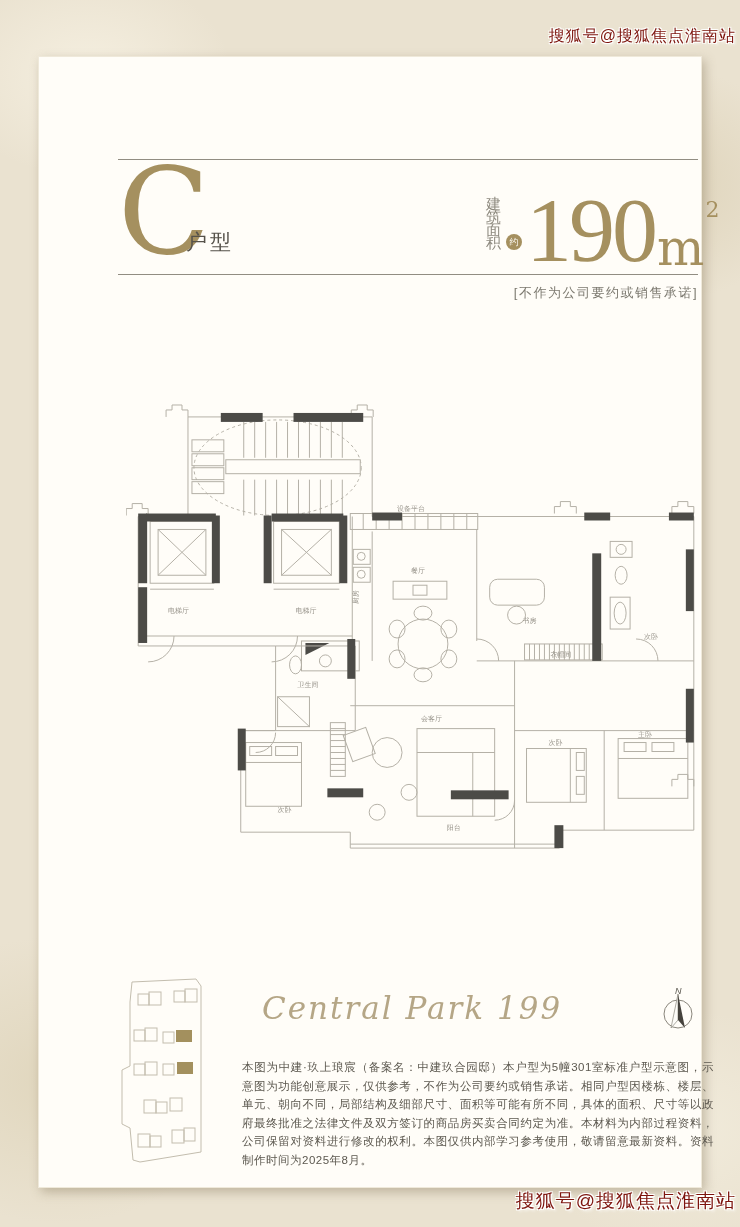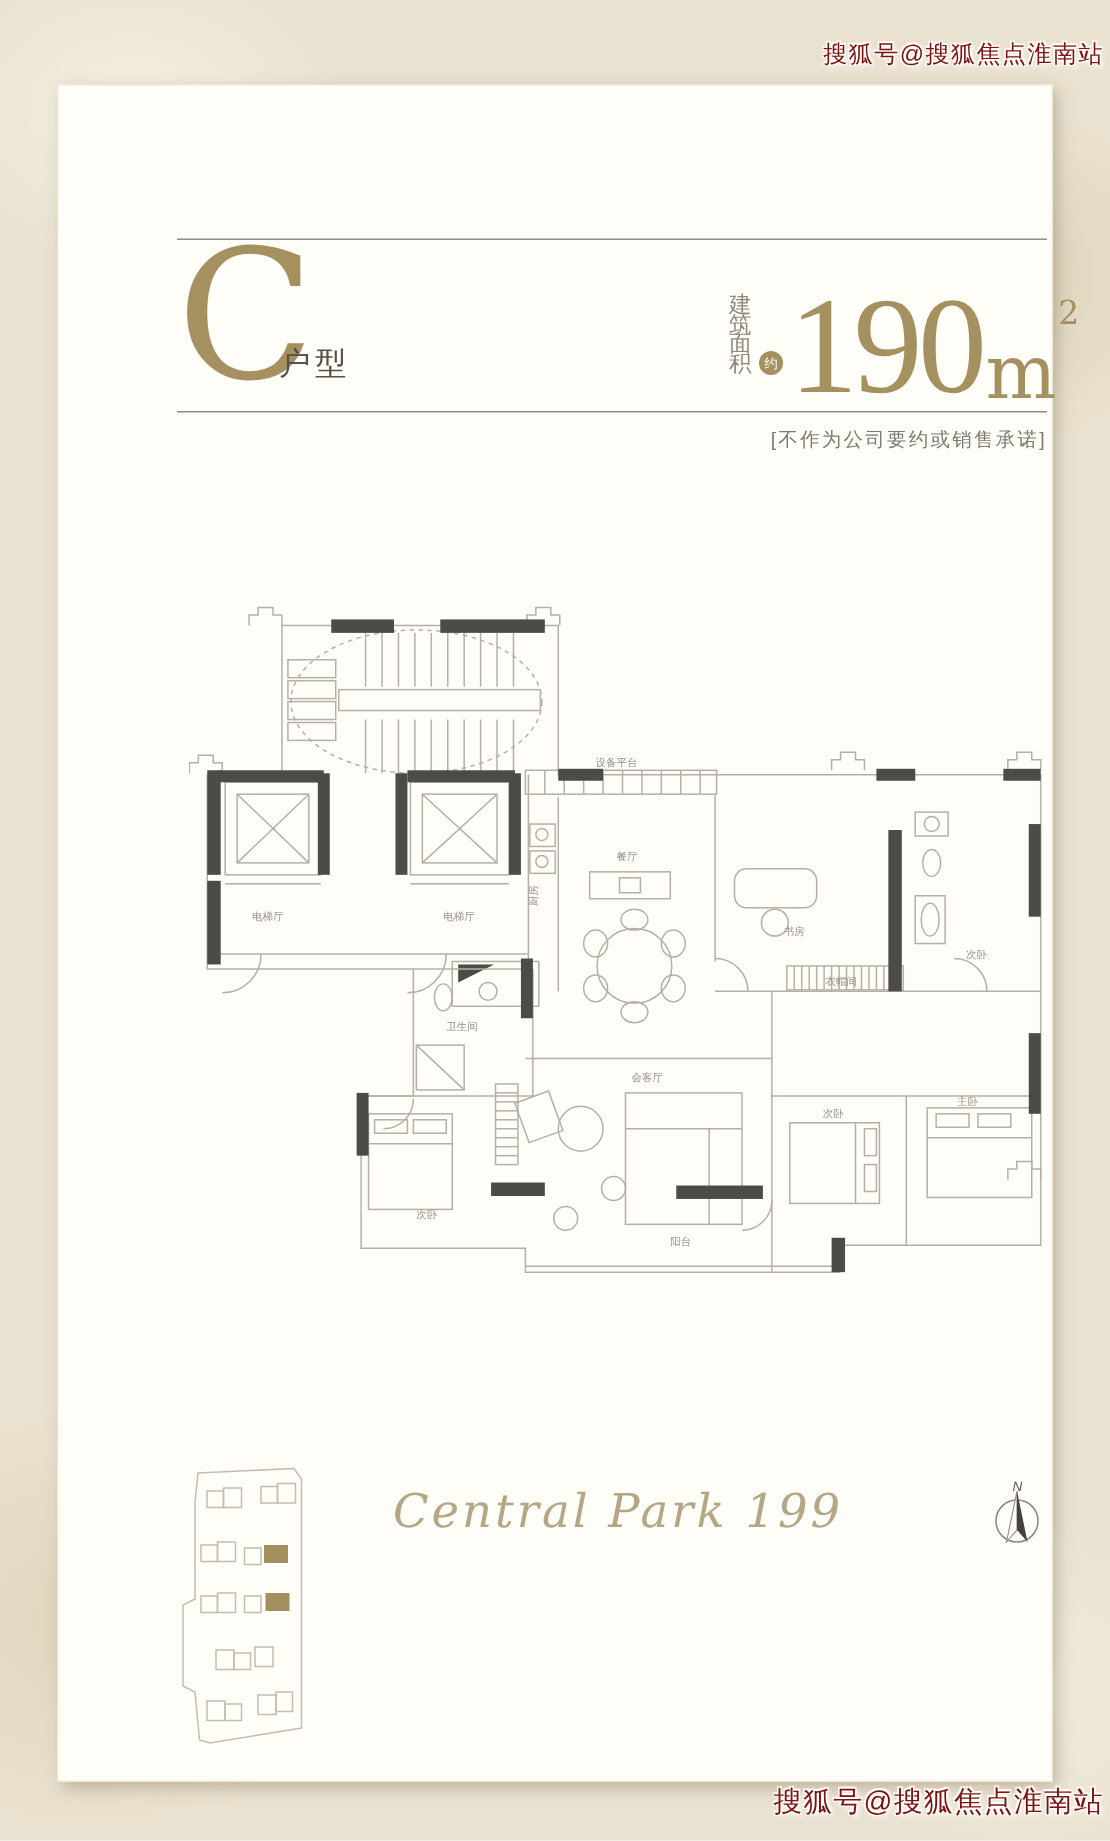--- a/index.html
+++ b/index.html
@@ -366,16 +366,17 @@
 
   <div class="logo-script">Central Park 199</div>
 
   <svg class="compass" width="42" height="58" viewBox="0 0 42 58">
     <text x="17" y="12" font-size="9" font-style="italic" fill="#55524a">N</text>
     <circle cx="20" cy="32" r="14" stroke="#8a867c" stroke-width="1" fill="none"></circle>
     <polygon points="20,12 13,46 20,38" fill="#fdfcf8" stroke="#8a867c" stroke-width=".7"></polygon>
     <polygon points="20,12 27,46 20,38" fill="#45423c"></polygon>
   </svg>
 
+  <div class="disclaimer">本图为中建·玖上琅宸（备案名：中建玖合园邸）本户型为5幢301室标准户型示意图，示意图为功能创意展示，仅供参考，不作为公司要约或销售承诺。相同户型因楼栋、楼层、单元、朝向不同，局部结构及细部尺寸、面积等可能有所不同，具体的面积、尺寸等以政府最终批准之法律文件及双方签订的商品房买卖合同约定为准。本材料为内部过程资料，公司保留对资料进行修改的权利。本图仅供内部学习参考使用，敬请留意最新资料。资料制作时间为2025年8月。</div>
 </div>
 
 <div class="watermark watermark-top">搜狐号@搜狐焦点淮南站</div>
 <div class="watermark watermark-bottom">搜狐号@搜狐焦点淮南站</div>
 
 </body></html>

